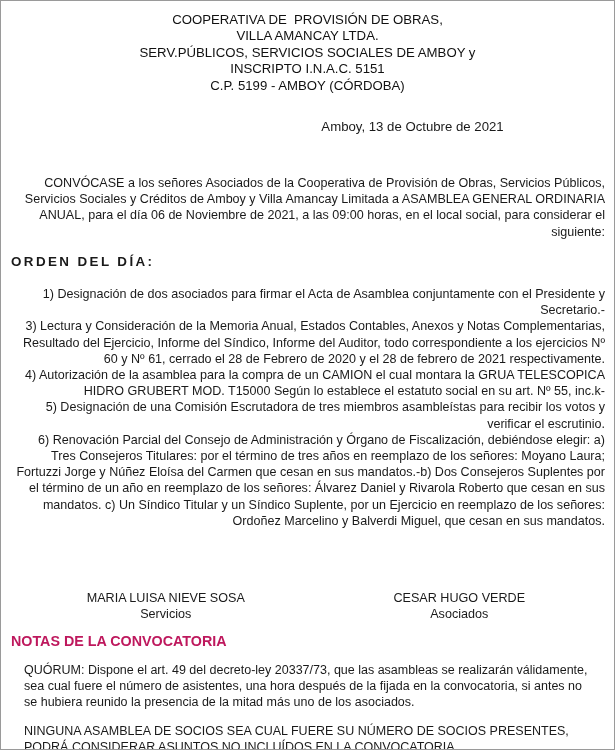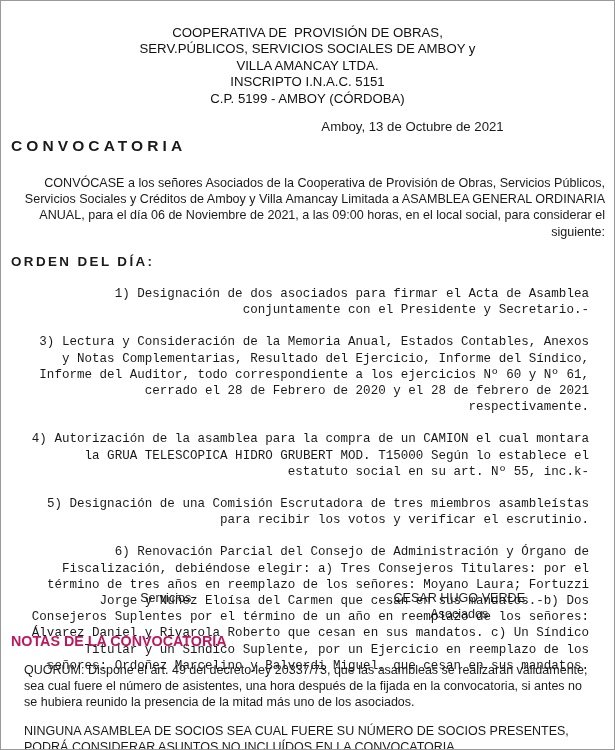--- a/index.html
+++ b/index.html
@@ -20,21 +20,20 @@
     overflow: hidden;
   }
 
   
   .masthead {
     text-align: center;
     padding-top: 11px;
     font-size: 13.2px;
     line-height: 16.4px;
     color: #111111;
-    margin-top: 13px;
   }
   .masthead div { white-space: pre; }
 
   
   .date-line {
     position: absolute;
     top: 118px;
     left: 0;
     right: 0;
     text-align: center;
@@ -71,21 +70,21 @@
   .intro { margin-bottom: 0; }
 
   .section-head {
     font-weight: bold;
     font-size: 13.4px;
     letter-spacing: 2.4px;
     margin-top: 14px;
     margin-bottom: 16px;
   }
 
-  .agenda p { margin: 16px; font-family: Liberation Mono, monospace; }
+  .agenda p { margin: 0; }
 
   
   .signatures {
     position: absolute;
     top: 590px;
     left: 0;
     right: 0;
     display: flex;
     font-size: 12.6px;
     line-height: 15.6px;
@@ -119,46 +118,46 @@
   }
   .notes-body p { margin: 13px; }
 </style>
 </head>
 <body>
 
 <div class="page">
 
   <div class="masthead">
     <div>COOPERATIVA DE  PROVISIÓN DE OBRAS,</div>
+    <div>VILLA AMANCAY LTDA.</div>
     <div>SERV.PÚBLICOS, SERVICIOS SOCIALES DE AMBOY y</div>
-    <div>VILLA AMANCAY LTDA.</div>
     <div>INSCRIPTO I.N.A.C. 5151</div>
     <div>C.P. 5199 - AMBOY (CÓRDOBA)</div>
   </div>
 
   <div class="date-line">Amboy, 13 de Octubre de 2021</div>
 
-  <div class="doc-title">CONVOCATORIA</div>
 
   <div class="body-block">
     <p class="intro">CONVÓCASE a los señores Asociados de la Cooperativa de Provisión de Obras, Servicios Públicos, Servicios Sociales y Créditos de Amboy y Villa Amancay Limitada a ASAMBLEA GENERAL ORDINARIA ANUAL, para el día 06 de Noviembre de 2021, a las 09:00 horas, en el local social, para considerar el siguiente:</p>
 
     <div class="section-head">ORDEN DEL DÍA:</div>
 
     <div class="agenda">
       <p>1) Designación de dos asociados para firmar el Acta de Asamblea conjuntamente con el Presidente y Secretario.-</p>
       <p> 3) Lectura y Consideración de la Memoria Anual, Estados Contables, Anexos y Notas Complementarias, Resultado del Ejercicio, Informe del Síndico, Informe del Auditor, todo correspondiente a los  ejercicios Nº 60 y Nº 61, cerrado el 28 de Febrero de 2020 y el 28 de febrero de 2021 respectivamente.</p>
       <p>4) Autorización de la asamblea para la compra de un CAMION el cual montara la GRUA TELESCOPICA HIDRO GRUBERT MOD. T15000  Según lo establece el estatuto social en su art. Nº 55, inc.k-</p>
       <p>5) Designación de una Comisión Escrutadora de tres miembros asambleístas para recibir los votos y verificar el escrutinio.</p>
       <p>6) Renovación Parcial del Consejo de Administración y Órgano de Fiscalización, debiéndose elegir: a) Tres Consejeros Titulares: por el término de tres años en reemplazo de los señores: Moyano Laura; Fortuzzi Jorge y Núñez Eloísa del Carmen  que cesan en sus mandatos.-b) Dos Consejeros Suplentes por el término de un año en reemplazo de los señores: Álvarez Daniel y Rivarola Roberto  que cesan en sus mandatos. c) Un Síndico Titular y un Síndico Suplente, por un Ejercicio en reemplazo de los señores: Ordoñez  Marcelino y Balverdi Miguel, que cesan en sus mandatos.</p>
     </div>
   </div>
 
   <div class="signatures">
     <div class="sig sig-left">
+      <div class="sig-name">MARIA LUISA NIEVE SOSA</div>
       <div class="sig-role">Servicios</div>
     </div>
     <div class="sig sig-right">
       <div class="sig-name">CESAR HUGO VERDE</div>
       <div class="sig-role">Asociados</div>
     </div>
   </div>
 
   <div class="notes">
     <div class="notes-head">NOTAS DE LA CONVOCATORIA</div>

